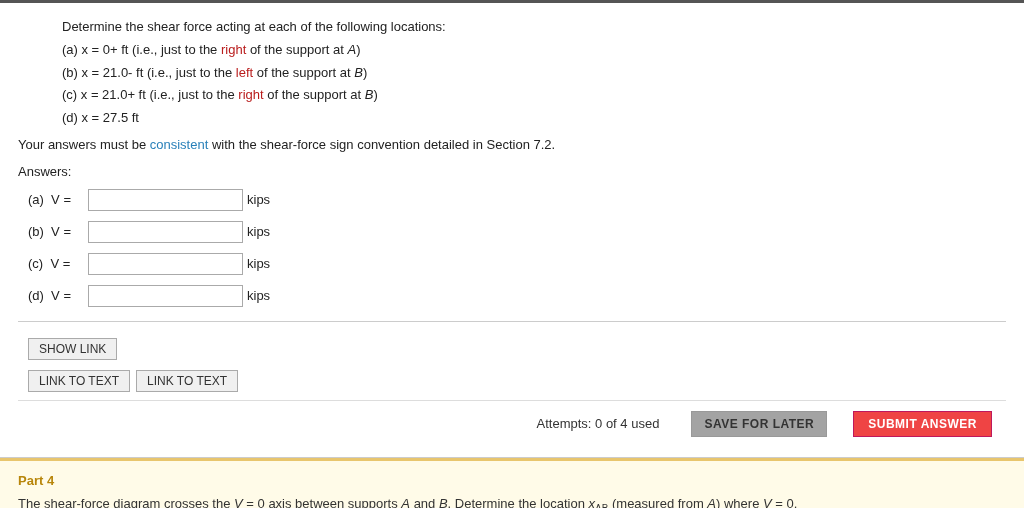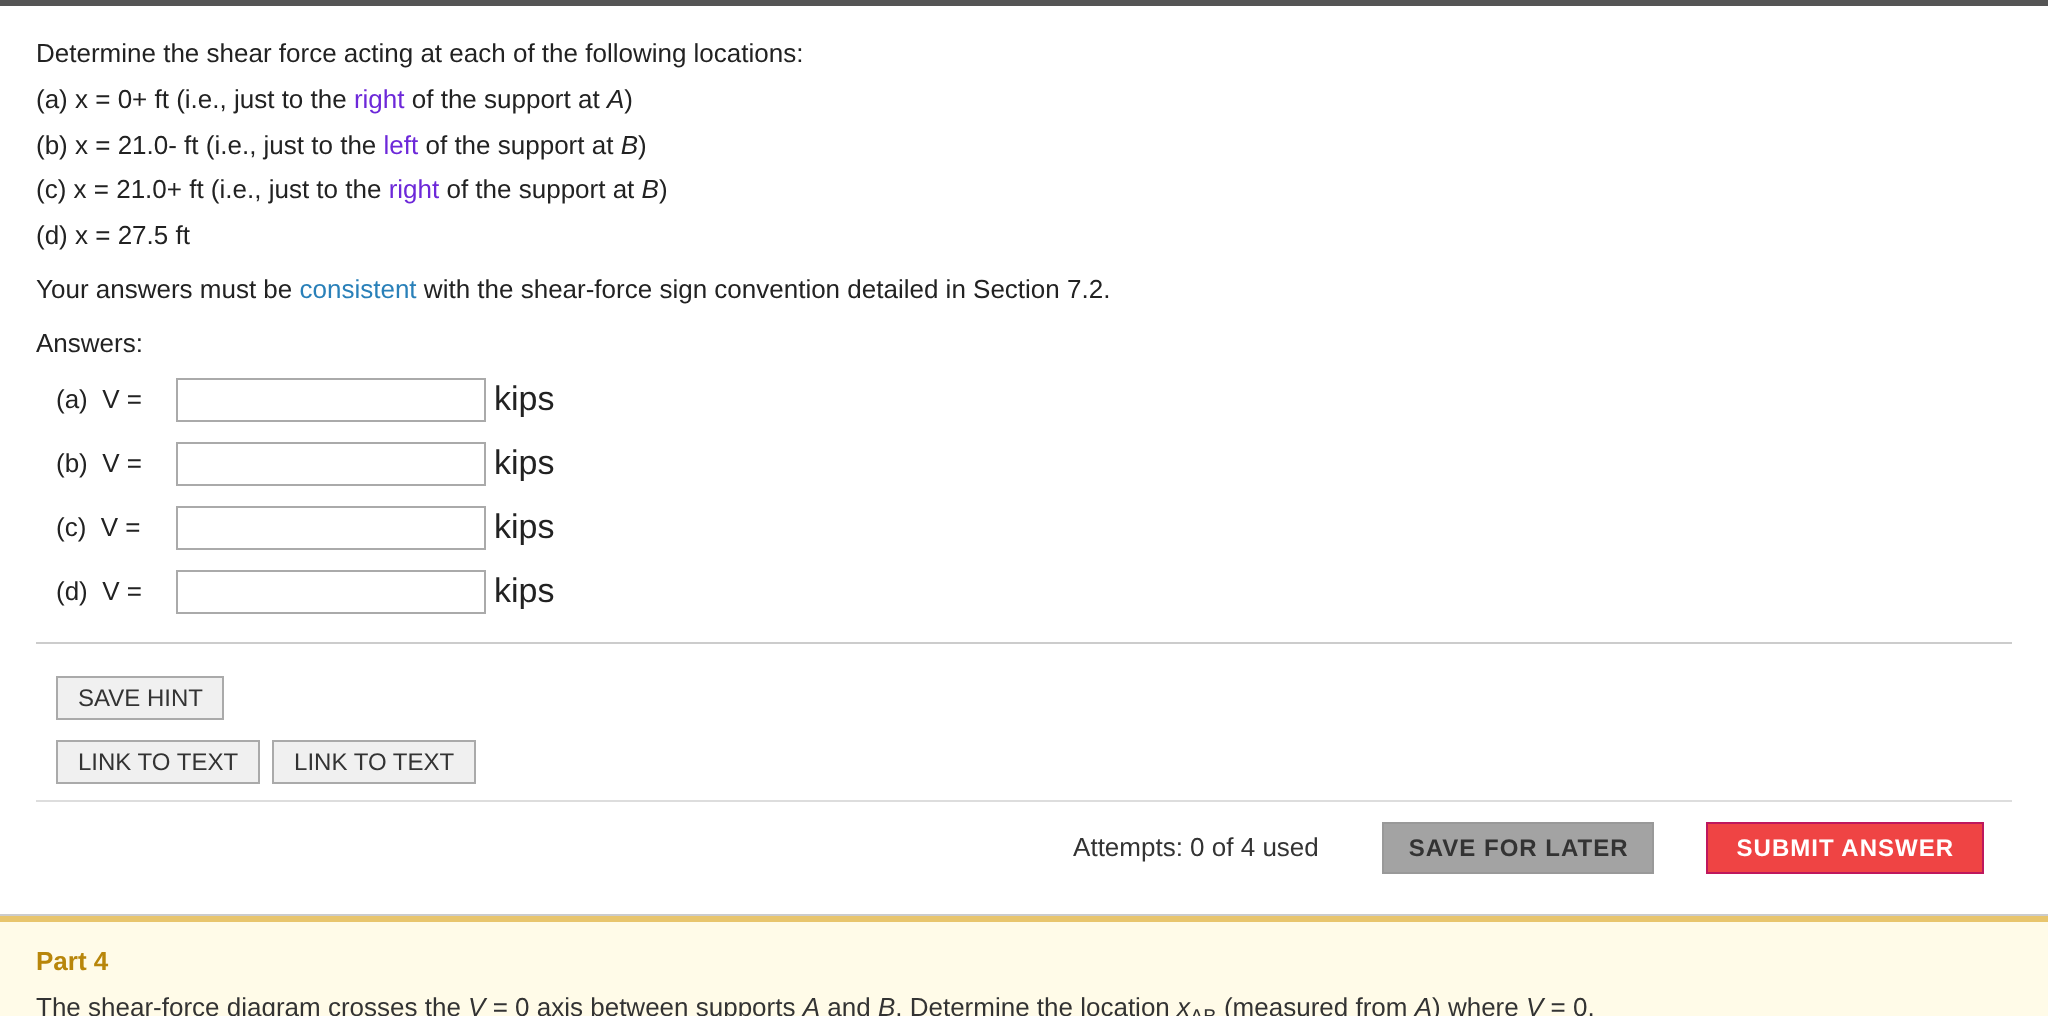--- a/index.html
+++ b/index.html
@@ -18,22 +18,23 @@
     .question-section {
       padding: 14px 18px 10px 18px;
       border-bottom: 1px solid #ccc;
     }
     .question-text {
       margin-bottom: 8px;
       line-height: 1.6;
     }
     .question-text p {
       margin-bottom: 2px;
-    }
-    .highlight-red { color: #6d28d9; }
+      margin-left: 44px;
+    }
+    .highlight-red { color: #b91c1c; }
     .highlight-blue { color: #2980b9; }
     .sign-convention-note {
       margin-top: 0;
       margin-bottom: 12px;
     }
     .answers-label {
       font-weight: normal;
       margin-bottom: 10px;
     }
     .answer-row {
@@ -48,21 +49,21 @@
     }
     .answer-input {
       width: 155px;
       height: 22px;
       border: 1px solid #aaa;
       font-size: 13px;
       padding: 1px 4px;
     }
     .answer-unit {
       margin-left: 4px;
-      font-size: 17px;
+      font-size: 13px;
     }
     .hint-section {
       margin-top: 14px;
       border-top: 1px solid #ccc;
       padding-top: 10px;
     }
     .hint-row {
       padding: 6px 10px;
     }
     .btn-hint {
@@ -183,21 +184,21 @@
       <span class="answer-unit">kips</span>
     </div>
     <div class="answer-row">
       <span class="answer-label">(d) &nbsp;V =</span>
       <input class="answer-input" type="text" value="" style="">
       <span class="answer-unit">kips</span>
     </div>
 
     <div class="hint-section">
       <div class="hint-row">
-        <button class="btn-hint">SAVE HINT</button>
+        <button class="btn-hint">SHOW LINK</button>
       </div>
       <div class="link-row">
         <button class="btn-link">LINK TO TEXT</button>
         <button class="btn-link">LINK TO TEXT</button>
       </div>
     </div>
 
     <div class="footer-row">
       <span class="attempts-text">Attempts: 0 of 4 used</span>
       <button class="btn-save">SAVE FOR LATER</button>

